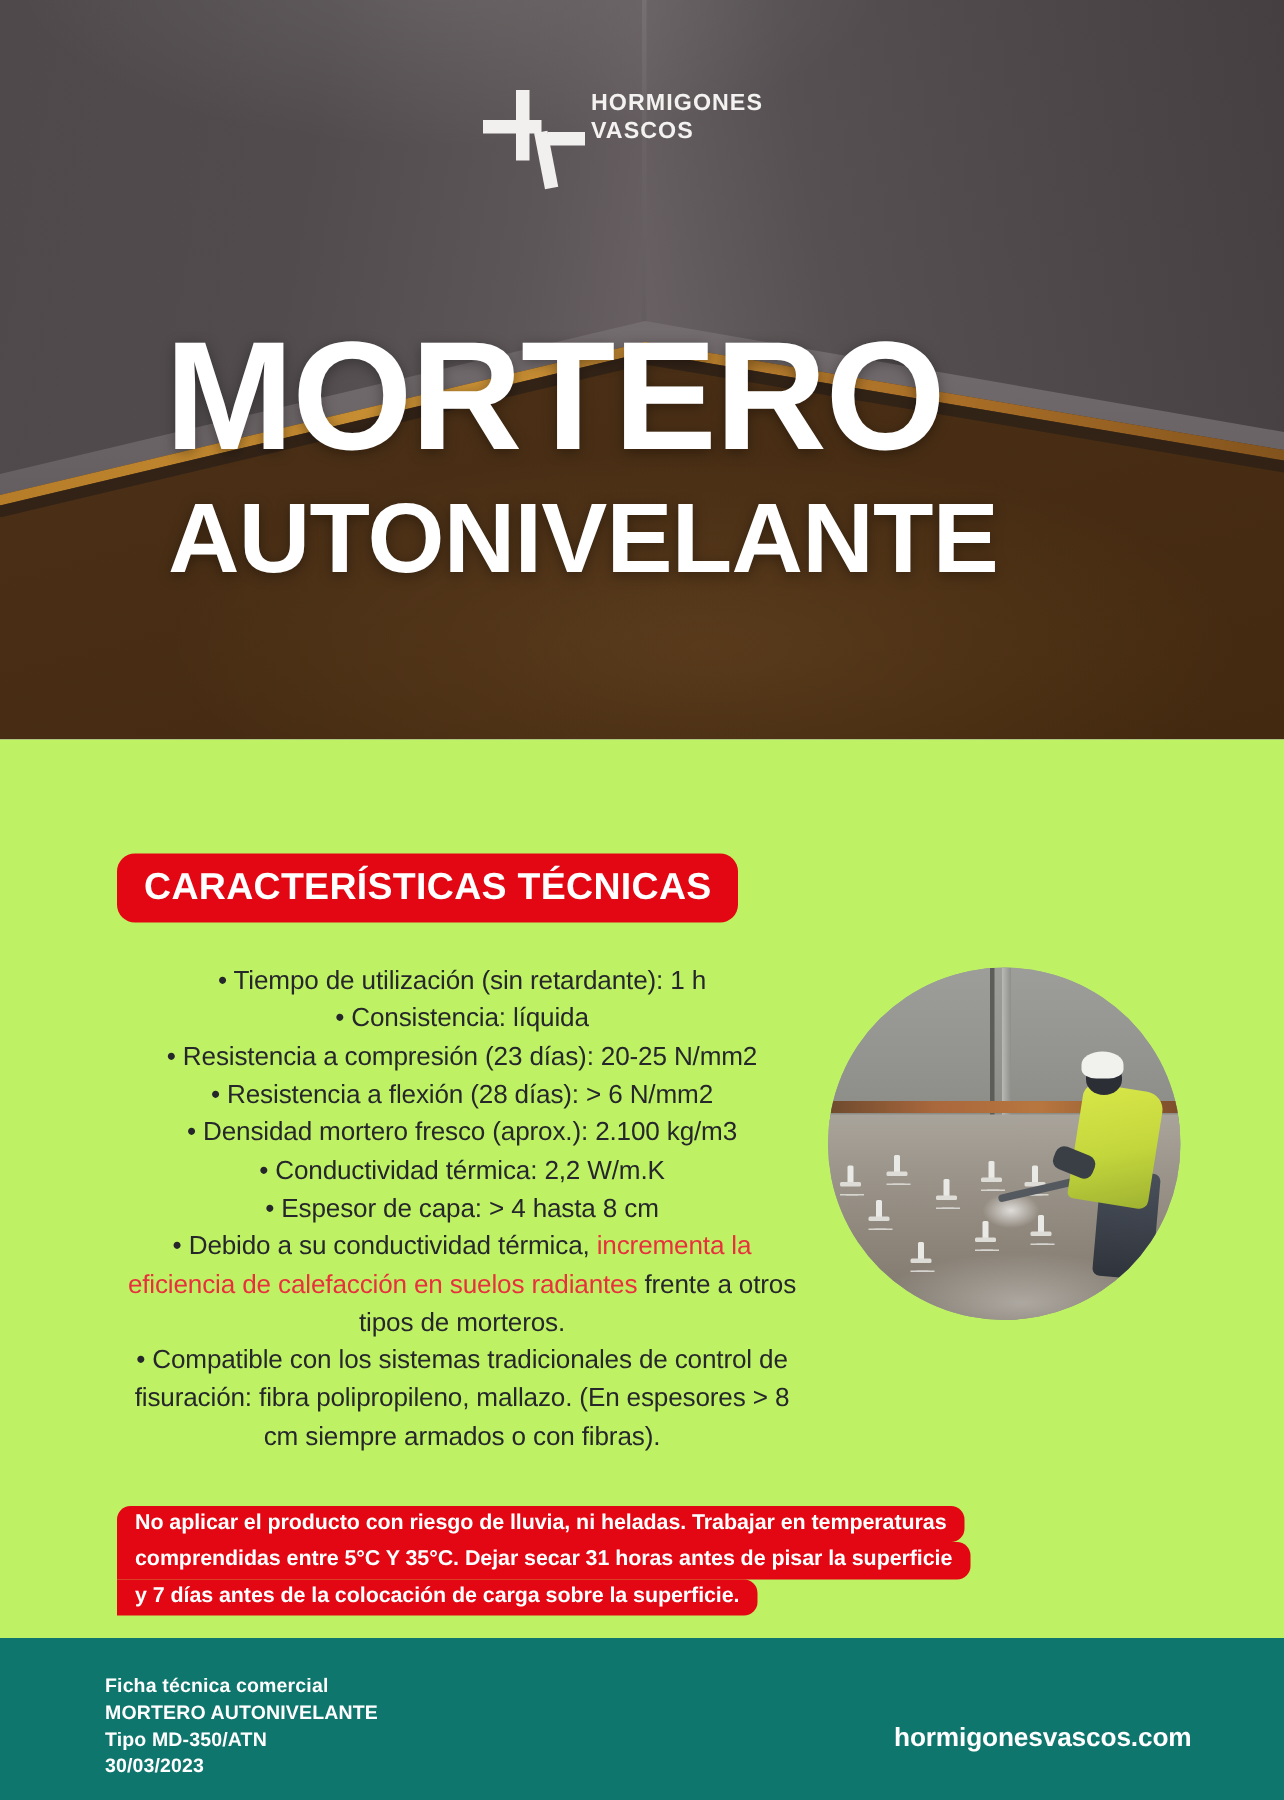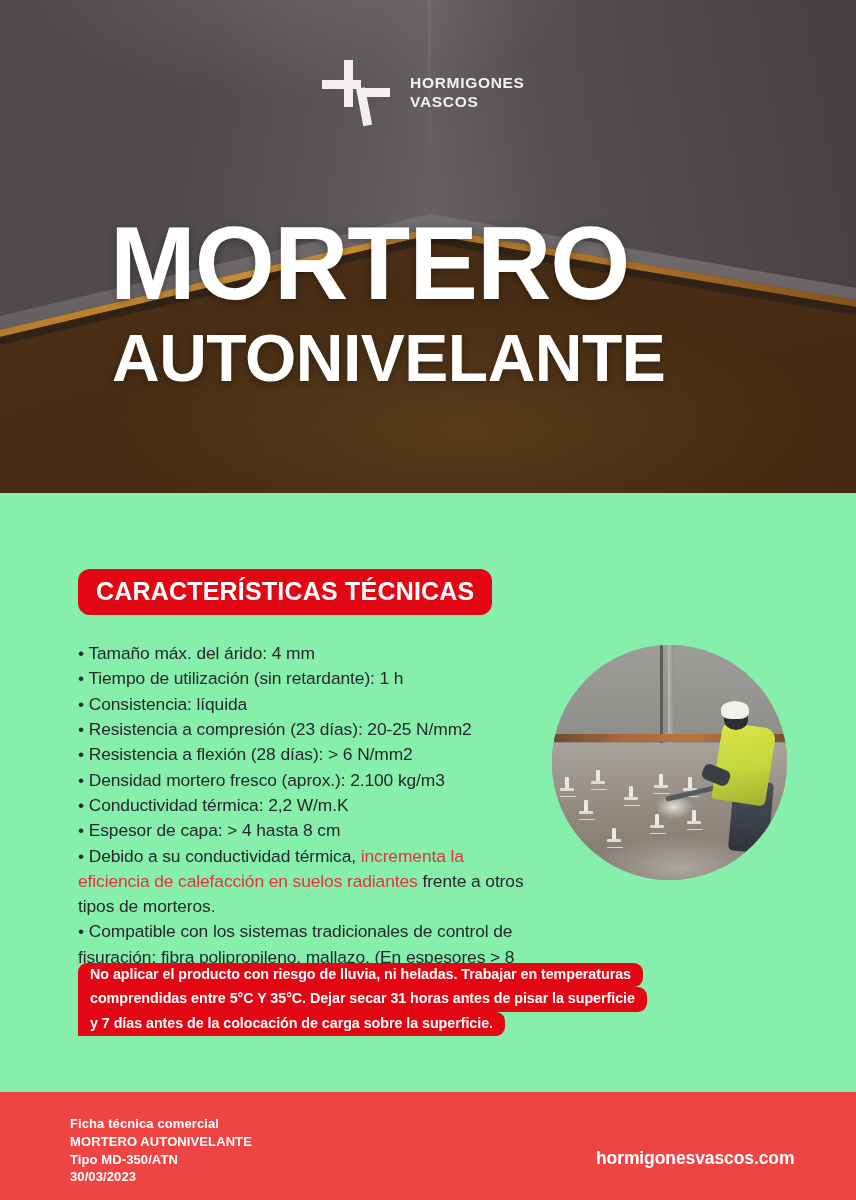--- a/index.html
+++ b/index.html
@@ -57,21 +57,21 @@
   }
   .skirt-dark{
     position:absolute; left:0; top:0; width:856px; height:493px;
     clip-path:polygon(0 337px, 430px 235px, 856px 307px, 856px 315px, 430px 243px, 0 345px);
     background:#2d2118; opacity:.8;
   }
 
   
   .logo{
     position:absolute; left:322px; top:60px;
-    display:flex; align-items:center; gap:26px; z-index:6;
+    display:flex; gap:10px; z-index:6;
   }
   .logo-mark{ position:relative; width:62px; height:66px; }
   .logo-mark i{ position:absolute; background:#f2f0ef; display:block; }
   .lm-h-left   { left:0;  top:20px; width:22px; height:9px; }
   .lm-h-stem   { left:22px; top:0;  width:9px;  height:47px; }
   .lm-h-bar    { left:22px; top:20px; width:17px; height:9px; }
   .lm-v-diag   { left:34px; top:28px; width:9px; height:38px;
                  transform:rotate(-11deg); transform-origin:top center; }
   .lm-h-right  { left:43px; top:28px; width:25px; height:9px; }
   .logo-words{ color:#f4f2f1; font-weight:bold; font-size:15.5px;
@@ -86,21 +86,21 @@
     text-shadow:0 2px 9px rgba(0,0,0,.35);
   }
   .title-sub{
     position:absolute; left:112px; top:325px;
     font-size:66px; font-weight:bold; color:#ffffff;
     letter-spacing:-.5px; line-height:1; white-space:nowrap;
     text-shadow:0 2px 9px rgba(0,0,0,.35);
   }
 
   
-  .content{ position:absolute; left:0; top:493px; width:856px; height:599px; background:#86efac; }
+  .content{ position:absolute; left:0; top:493px; width:856px; height:599px; background:#bef264;text-align:center; }
 
   .section-badge{
     position:absolute; left:78px; top:76px;
     background:#e30613; color:#fff;
     font-size:25px; font-weight:bold; letter-spacing:.2px;
     padding:8px 18px 9px 18px; border-radius:12px;
     white-space:nowrap;
   }
 
   .specs{
@@ -146,37 +146,37 @@
             background:#2b2f35; border-radius:50%; }
   .worker-helmet{ position:absolute; left:72%; top:24%; width:12%; height:7.5%;
             background:#f1f1ee; border-radius:50% 50% 35% 35%; }
   .hose{ position:absolute; left:48%; top:62%; width:22%; height:5px;
             background:#54595f; border-radius:3px; transform:rotate(-13deg); }
   .pour{ position:absolute; left:44%; top:64%; width:16%; height:10%;
             background:radial-gradient(ellipse at center, rgba(255,255,255,.7), rgba(255,255,255,0) 70%); }
 
   
   .warning{
-    position:absolute; left:0; top:470px; width:856px;
+    position:absolute; left:0; top:511px; width:856px;
   }
   .warning .wline{
     display:block; width:max-content; max-width:790px;
     background:#e30613; color:#ffffff;
     font-size:14.3px; font-weight:bold; line-height:1.36;
     padding:2px 12px 3px 12px;
     border-radius:0 9px 9px 0;
     margin-left:78px;
     letter-spacing:-.05px;
   }
   .warning .wline.first{ border-radius:9px 9px 9px 0; }
 
   
   .footer{
     position:absolute; left:0; top:1092px; width:856px; height:108px;
-    background:#ef4444;
+    background:#0f766e;
   }
   .footer-left{
     position:absolute; left:70px; top:23px;
     color:#ffffff; font-size:13px; font-weight:bold;
     line-height:1.37; letter-spacing:.1px;
   }
   .footer-right{
     position:absolute; left:596px; top:56px;
     color:#ffffff; font-size:17.5px; font-weight:bold; letter-spacing:-.1px;
   }
@@ -213,21 +213,20 @@
     <div class="title-main">MORTERO</div>
     <div class="title-sub">AUTONIVELANTE</div>
   </div>
 </div>
 
 <div class="content">
 
   <div class="section-badge">CARACTERÍSTICAS TÉCNICAS</div>
 
   <div class="specs">
-    <div class="li">• Tamaño máx. del árido: 4 mm</div>
     <div class="li">• Tiempo de utilización (sin retardante): 1 h</div>
     <div class="li">• Consistencia: líquida</div>
     <div class="li">• Resistencia a compresión (23 días): 20-25 N/mm2</div>
     <div class="li">• Resistencia a flexión (28 días): &gt; 6 N/mm2</div>
     <div class="li">• Densidad mortero fresco (aprox.): 2.100 kg/m3</div>
     <div class="li">• Conductividad térmica: 2,2 W/m.K</div>
     <div class="li">• Espesor de capa: &gt; 4 hasta 8 cm</div>
     <div class="li"><span>• Debido a su conductividad térmica, </span><span class="hl-red">incrementa la eficiencia de calefacción en suelos radiantes</span><span> frente a otros tipos de morteros.</span></div>
     <div class="li">• Compatible con los sistemas tradicionales de control de fisuración: fibra polipropileno, mallazo. (En espesores &gt; 8 cm siempre armados o con fibras).</div>
   </div>

